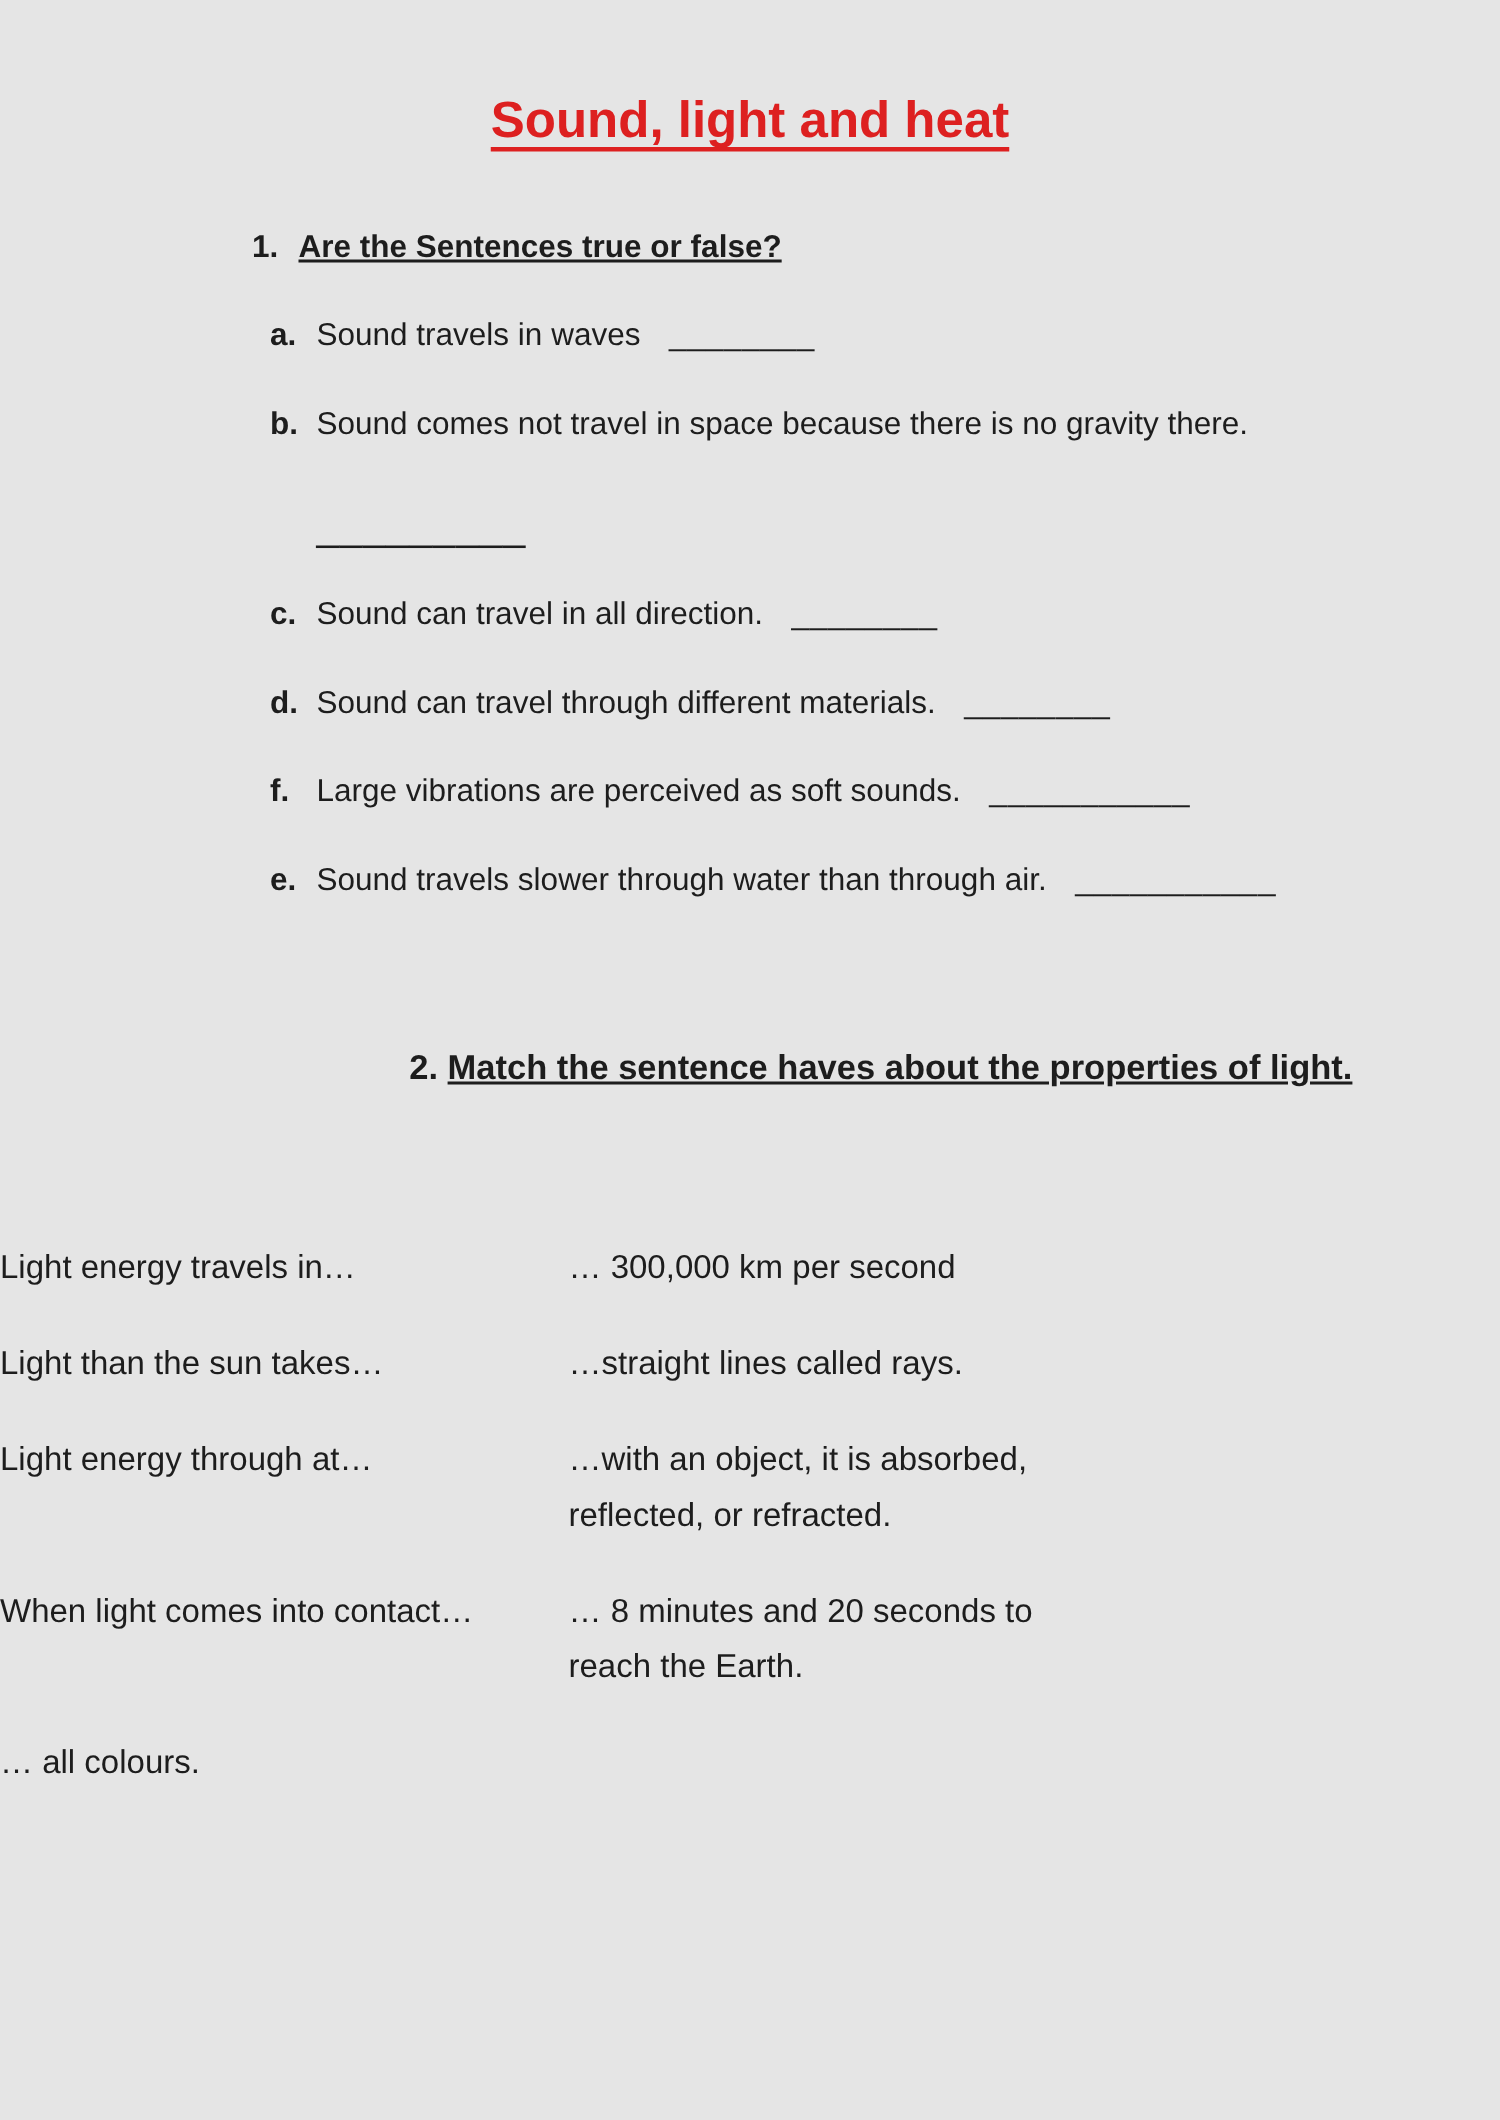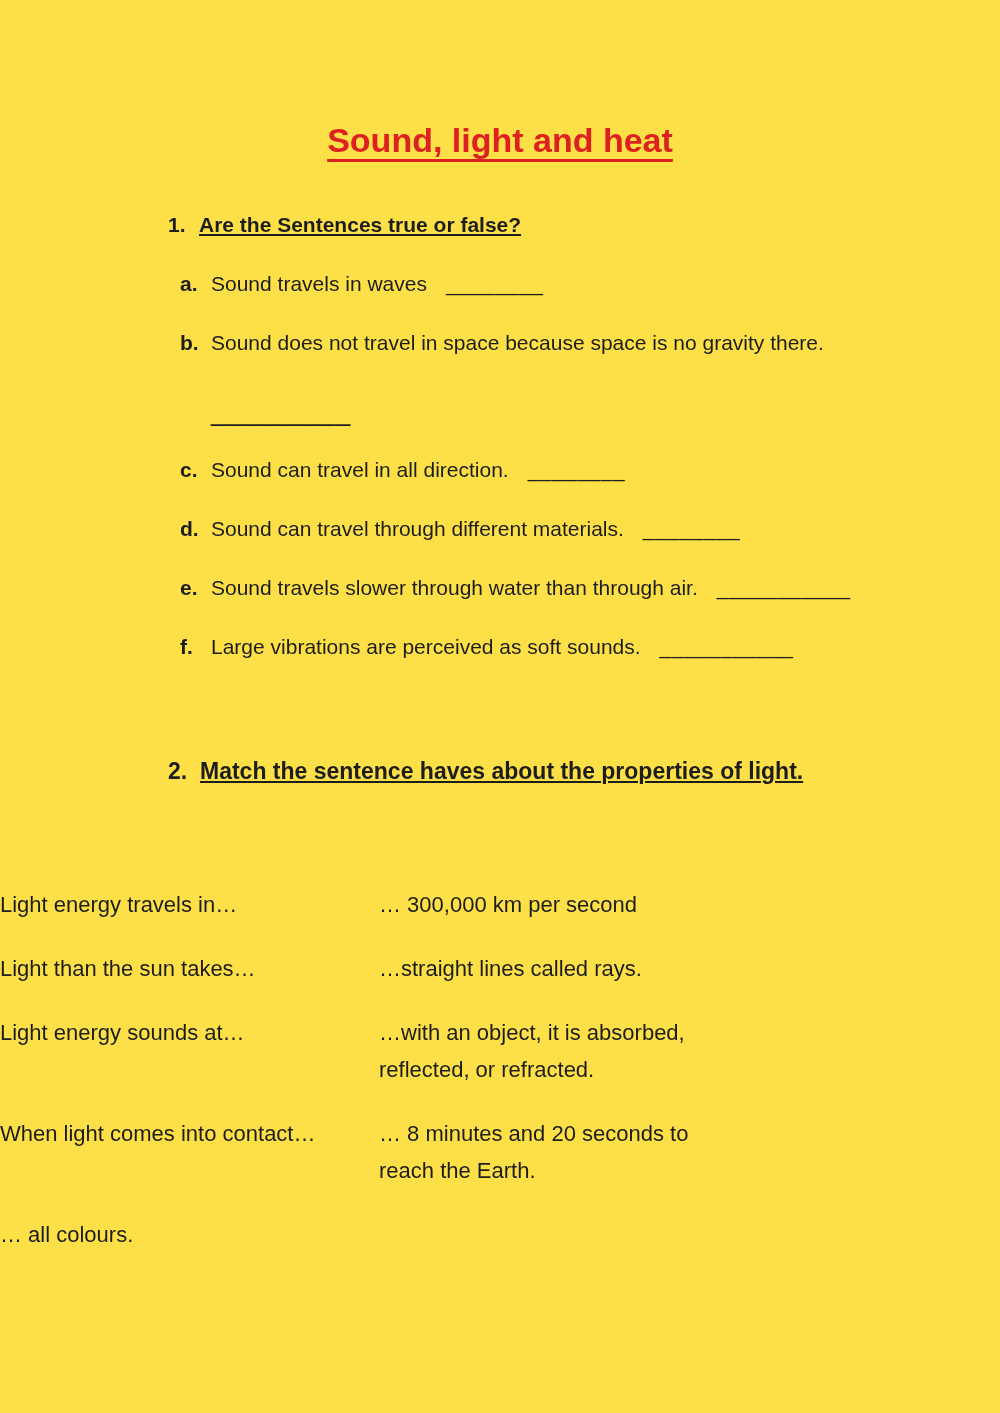--- a/index.html
+++ b/index.html
@@ -1,23 +1,23 @@
 <!DOCTYPE html>
 <html><head>
 <meta charset="utf-8">
 <style>
   * { box-sizing: border-box; }
   html, body { margin: 0; padding: 0; background: #ffffff; }
   .page {
     width: 1000px;
     height: 1413px;
-    background: #fde047;
+    background: #e5e5e5;
     font-family: "Liberation Sans", sans-serif;
     color: #1d1d1d;
-    padding-top: 120px;
+    padding-top: 60px;
     overflow: hidden;
     position: relative;
   }
   .title {
     text-align: center;
     font-size: 34px;
     font-weight: bold;
     line-height: 40px;
     margin: 0;
   }
@@ -28,21 +28,21 @@
     text-underline-offset: 7px;
   }
   .q-heading {
     margin-left: 168px;
     font-weight: bold;
     font-size: 21px;
     line-height: 26px;
     text-decoration: underline;
   }
   .q1 { margin-top: 52px; }
-  .q2 { margin-top: 96px; font-size: 23px; line-height: 30px; }
+  .q2 { margin-top: 96px; font-size: 23px; line-height: 30px; text-align: center; }
   .q-num { display: inline-block; width: 31px; }
   .q2 .q-num { width: 32px; }
   .tf-item {
     margin-left: 180px;
     margin-top: 33px;
     font-size: 21px;
     line-height: 26px;
   }
   .item-letter {
     display: inline-block;
@@ -78,55 +78,55 @@
 
   <div class="q-heading q1">
     <span class="q-num">1.</span><span>Are the Sentences true or false?</span>
   </div>
 
   <div class="tf-item">
     <span class="item-letter">a.</span><span>Sound travels in waves</span><span class="blank">________</span>
   </div>
 
   <div class="tf-item">
-    <span class="item-letter">b.</span><span>Sound does not travel in space because space is no gravity there.</span>
+    <span class="item-letter">b.</span><span>Sound comes not travel in space because there is no gravity there.</span>
   </div>
   <div class="blank-line">_________</div>
 
   <div class="tf-item">
     <span class="item-letter">c.</span><span>Sound can travel in all direction.</span><span class="blank">________</span>
   </div>
 
   <div class="tf-item">
     <span class="item-letter">d.</span><span>Sound can travel through different materials.</span><span class="blank">________</span>
   </div>
 
   <div class="tf-item">
-    <span class="item-letter">e.</span><span>Sound travels slower through water than through air.</span><span class="blank">___________</span>
+    <span class="item-letter">f.</span><span>Large vibrations are perceived as soft sounds.</span><span class="blank">___________</span>
   </div>
 
   <div class="tf-item">
-    <span class="item-letter">f.</span><span>Large vibrations are perceived as soft sounds.</span><span class="blank">___________</span>
+    <span class="item-letter">e.</span><span>Sound travels slower through water than through air.</span><span class="blank">___________</span>
   </div>
 
   <div class="q-heading q2">
     <span class="q-num">2.</span><span>Match the sentence haves about the properties of light.</span>
   </div>
 
   <div class="match">
     <div class="match-row">
       <div class="match-left">Light energy travels in…</div>
       <div class="match-right">… 300,000 km per second</div>
     </div>
     <div class="match-row">
       <div class="match-left">Light than the sun takes…</div>
       <div class="match-right">…straight lines called rays.</div>
     </div>
     <div class="match-row">
-      <div class="match-left">Light energy sounds at…</div>
+      <div class="match-left">Light energy through at…</div>
       <div class="match-right">…with an object, it is absorbed, reflected, or refracted.</div>
     </div>
     <div class="match-row">
       <div class="match-left">When light comes into contact…</div>
       <div class="match-right">… 8 minutes and 20 seconds to reach the Earth.</div>
     </div>
     <div class="match-row">
       <div class="match-right">… all colours.</div>
     </div>
   </div>

